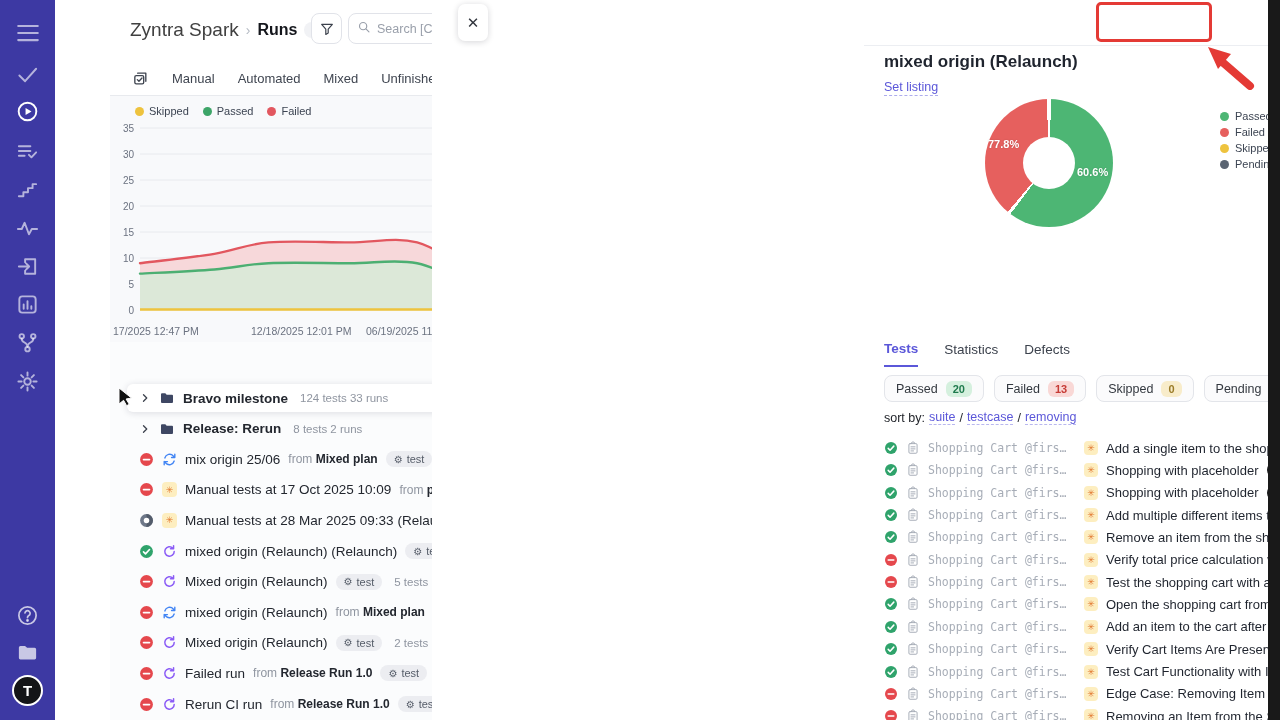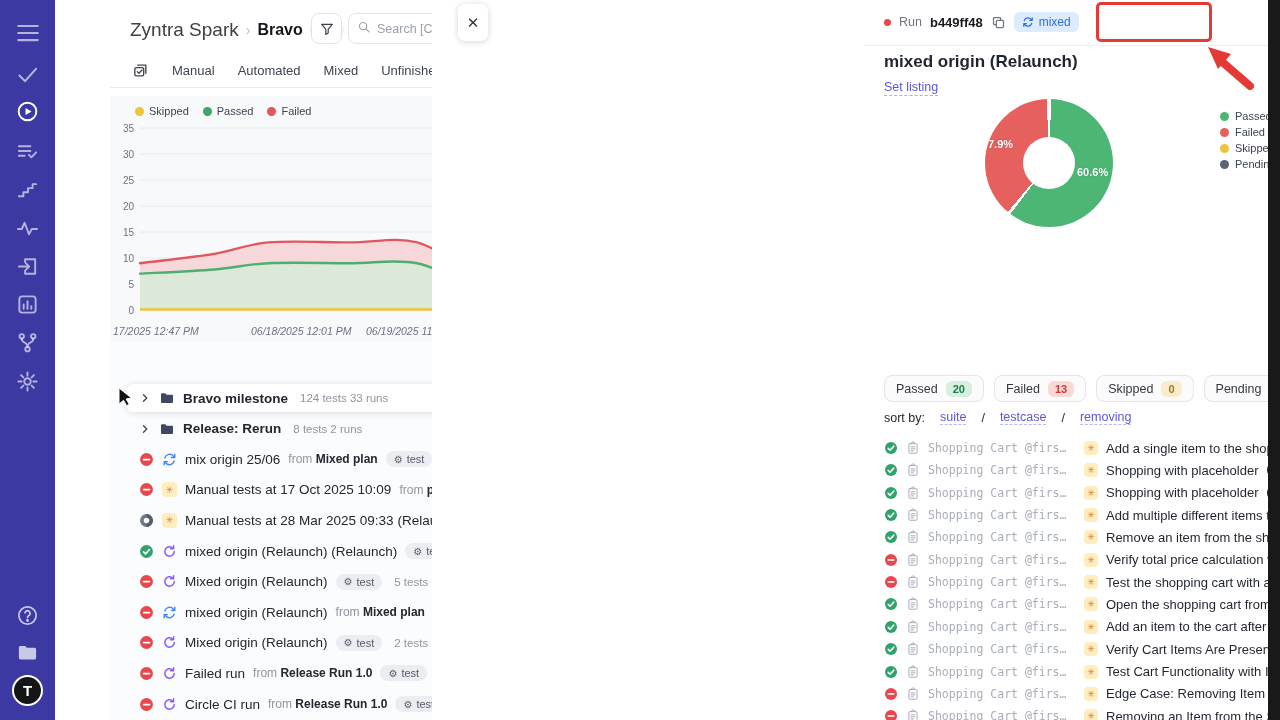--- a/index.html
+++ b/index.html
@@ -24,30 +24,30 @@
   #filter-btn { left:256px; top:13px; width:31px; height:31px; border:1px solid #e1e3e9;
     border-radius:8px; display:flex; align-items:center; justify-content:center; background:#fff; cursor:pointer; }
   #left-search { left:293px; top:13px; width:135px; height:31px; border:1px solid #e1e3e9;
     border-radius:8px; background:#fff; display:flex; align-items:center; gap:6px; padding:0 8px; overflow:hidden; }
   #left-search input { border:none; outline:none; width:100px; font-size:12.5px; color:#333;
     font-family:"Liberation Sans",sans-serif; background:transparent; }
   #left-search input::placeholder { color:#9aa0ab; }
   #panel-close { left:403px; top:4px; width:30px; height:37px; background:#fff; border-radius:7px;
     box-shadow:0 1px 6px rgba(20,20,40,.18); display:flex; align-items:center; justify-content:center;
     font-size:15px; color:#31353d; cursor:pointer; z-index:6; }
-  #tabbar { left:55px; top:54px; width:377px; height:34px; border-bottom:1px solid #e8eaee;
+  #tabbar { left:55px; top:62px; width:377px; height:34px; border-bottom:1px solid #e8eaee;
     display:flex; align-items:center; gap:23px; padding-left:22px; }
   .ltab { color:#3f4550; font-size:13px; font-weight:500; cursor:pointer; white-space:nowrap; }
   #chart-zone { left:55px; top:96px; width:377px; height:246px; background:#f8f9fb; }
   #chart-legend { left:80px; top:105px; gap:14px; }
   .lg-item { display:flex; align-items:center; gap:5px; }
   .lg-dot { width:9px; height:9px; border-radius:50%; }
   .lg-label { font-size:11px; color:#3c4452; }
   #run-chart { left:57px; top:120px; }
-  .xlab { position:absolute; top:325px; font-size:10.5px; color:#6b7280; white-space:nowrap;font-style:italic; }
+  .xlab { position:absolute; top:325px; font-size:10.5px; color:#6b7280; white-space:nowrap; }
   #runs-zone { left:55px; top:342px; width:377px; height:378px; background:#fbfcfd; }
   #hover-card { left:72px; top:384px; width:360px; height:28px; background:#fff;
     border-radius:6px 0 0 6px; box-shadow:0 1px 7px rgba(25,30,60,.14); }
   .run-row { position:absolute; left:84px; height:26px; display:flex; align-items:center; gap:8px;
     white-space:nowrap; cursor:pointer; }
   .run-name { color:#23272f; font-size:13.5px; }
   .run-name.folder { font-weight:600; font-size:13.5px; }
   .run-meta { color:#8f95a0; font-size:11.5px; margin-left:4px; }
   .run-from { color:#8f95a0; font-size:12px; }
   .run-plan { color:#23272f; font-size:12px; font-weight:700; }
@@ -80,21 +80,21 @@
   .dtab.active { color:#5b57d9; font-weight:600; border-bottom:2.5px solid #5b57d9; }
   #filter-row { left:452px; top:375px; gap:10px; }
   .chip { height:27px; border:1px solid #e3e5ea; background:#fbfbfc; border-radius:8px;
     display:flex; align-items:center; gap:8px; padding:0 11px; font-size:12.5px; color:#33383f;
     cursor:pointer; white-space:nowrap; }
   .chip-badge { border-radius:6px; font-size:11px; font-weight:600; padding:2px 7px; }
   .cb-green { background:#d5f0de; color:#1f7a4d; }
   .cb-red { background:#f9d8d6; color:#c63b36; }
   .cb-yellow { background:#f8ecca; color:#9a7b27; }
   .cb-gray { background:#ebebee; color:#6b7280; }
-  #sort-row { left:452px; top:410px; gap:15px; font-size:12.5px; color:#1d2026; }
+  #sort-row { left:452px; top:410px; gap:4px; font-size:12.5px; color:#1d2026; }
   .sort-link { color:#5b57d9; border-bottom:1px dashed #b9b8ef; cursor:pointer; }
   #tests-list { left:452px; top:434px; width:810px; height:286px; overflow:hidden; }
   .test-row { position:absolute; left:0; height:22px; display:flex; align-items:center; gap:8px; white-space:nowrap; cursor:pointer;}
   .t-suite { width:148px; overflow:hidden; font-family:"DejaVu Sans Mono",monospace; font-size:11.5px;
     color:#a7adb7; flex:none; }
   .t-title { font-size:13px; color:#1f242e; }
   .t-avatar { width:16px; height:16px; border-radius:50%; background:#17181a; color:#fff; font-size:9px;
     font-weight:700; display:flex; align-items:center; justify-content:center; flex:none; }
   #dark-strip { left:1268px; top:0; width:12px; height:720px; background:#191919; }
 
@@ -181,21 +181,21 @@
       </div>
       <div class="sb-icon" style="top:675px">
         <div style="width:31px;height:31px;border-radius:50%;background:#141517;border:2px solid #fff;color:#fff;font-weight:700;font-size:15px;display:flex;align-items:center;justify-content:center;">T</div>
       </div>
     </nav>
 
   <section class="abs" id="left-panel">
     <div class="abs flex" id="breadcrumb" style="position:absolute;">
       <span class="bc-app">Zyntra Spark</span>
       <span class="bc-sep">›</span>
-      <span class="bc-page">Bravo</span>
+      <span class="bc-page">Runs</span>
       <span class="bc-count">227</span>
     </div>
     <div class="abs" id="filter-btn">
         <svg width="16" height="16" viewBox="0 0 24 24" fill="none" stroke="#3c424d" stroke-width="1.8" stroke-linecap="round" stroke-linejoin="round" style="">
           <path d="M4 5h16l-6.2 7.2V18l-3.6 2.2v-8z"></path>
         </svg>
       </div>
     <div class="abs" id="left-search">
       <span id="ls-icon"><svg width="14" height="14" viewBox="0 0 24 24" fill="none" stroke="#9aa0ab" stroke-width="2" stroke-linecap="round" stroke-linejoin="round" style="">
             <circle cx="10.5" cy="10.5" r="6.2"></circle>
@@ -251,21 +251,21 @@
         <line x1="28" y1="8" x2="366" y2="8" stroke="#e8eaee" stroke-width="1"></line>
         <text x="22" y="11.5" text-anchor="end" font-size="10" fill="#6b7280" font-family="Liberation Sans,sans-serif">35</text>
         <path d="M28,143.2C40.39333333333333,141.64 80.95333333333333,137.30666666666667 102.36,133.84C123.76666666666667,130.37333333333333 133.90666666666667,124.30666666666666 156.44,122.39999999999999C178.97333333333333,120.49333333333333 212.77333333333334,122.39999999999999 237.56,122.39999999999999C262.3466666666667,122.39999999999999 283.75333333333333,116.76666666666665 305.15999999999997,122.39999999999999C326.5666666666666,128.03333333333333 355.86,150.56666666666666 366,156.2 L366,190 L28,190 Z" fill="#f7d8da"></path>
         <path d="M28,153.6C40.39333333333333,152.90666666666667 80.95333333333333,151.17333333333335 102.36,149.44C123.76666666666667,147.70666666666665 133.90666666666667,144.23999999999998 156.44,143.2C178.97333333333333,142.16 212.77333333333334,143.2 237.56,143.2C262.3466666666667,143.2 283.75333333333333,138.86666666666665 305.15999999999997,143.2C326.5666666666666,147.53333333333333 355.86,164.86666666666665 366,169.2 L366,190 L28,190 Z" fill="#dce8d8"></path>
         <path d="M28,143.2C40.39333333333333,141.64 80.95333333333333,137.30666666666667 102.36,133.84C123.76666666666667,130.37333333333333 133.90666666666667,124.30666666666666 156.44,122.39999999999999C178.97333333333333,120.49333333333333 212.77333333333334,122.39999999999999 237.56,122.39999999999999C262.3466666666667,122.39999999999999 283.75333333333333,116.76666666666665 305.15999999999997,122.39999999999999C326.5666666666666,128.03333333333333 355.86,150.56666666666666 366,156.2" fill="none" stroke="#e2575f" stroke-width="2.4" stroke-linecap="round"></path>
         <path d="M28,153.6C40.39333333333333,152.90666666666667 80.95333333333333,151.17333333333335 102.36,149.44C123.76666666666667,147.70666666666665 133.90666666666667,144.23999999999998 156.44,143.2C178.97333333333333,142.16 212.77333333333334,143.2 237.56,143.2C262.3466666666667,143.2 283.75333333333333,138.86666666666665 305.15999999999997,143.2C326.5666666666666,147.53333333333333 355.86,164.86666666666665 366,169.2" fill="none" stroke="#4caf72" stroke-width="2.4" stroke-linecap="round"></path>
         <line x1="28" y1="189.5" x2="366" y2="189.5" stroke="#eec33e" stroke-width="2.4"></line>
       </svg>
     <div id="x-labels">
         <span class="xlab" style="left:58px">17/2025 12:47 PM</span>
-        <span class="xlab" style="left:196px">06/18/2025 12:01 PM</span>
+        <span class="xlab" style="left:196px">12/18/2025 12:01 PM</span>
         <span class="xlab" style="left:311px">06/19/2025 11:56 AM</span>
       </div>
     <div class="abs" id="runs-zone"></div>
     <div class="abs" id="hover-card"></div>
     <div id="runs-list">
         <div class="run-row" style="top:385px">
           <span style="display:flex;">
             <svg width="12" height="12" viewBox="0 0 24 24" fill="none" stroke="#3c424d" stroke-width="2.6" stroke-linecap="round" stroke-linejoin="round" style="">
               <path d="M9 5.5l6.5 6.5L9 18.5"></path>
             </svg>
@@ -430,81 +430,66 @@
               <circle cx="12" cy="12" r="10.3" fill="#e5484d" stroke="none"></circle>
               <path d="M7.3 12h9.4" stroke="#fff" stroke-width="2.8"></path>
             </svg>
           </span>
           <span style="display:flex;">
             <svg width="15" height="15" viewBox="0 0 24 24" fill="none" stroke="#8b5cf6" stroke-width="2.4" stroke-linecap="round" stroke-linejoin="round" style="">
               <path d="M19.5 12a7.5 7.5 0 1 1-2.3-5.4"></path>
               <path d="M18.5 2.8v4.9h-4.9"></path>
             </svg>
           </span>
-          <span class="run-name">Circle CI run</span>
+          <span class="run-name">Rerun CI run</span>
           <span class="run-from">from <span class="run-plan">Release Run 1.0</span></span>
           <span class="pill-test"><span style="font-size:10px;">⚙</span>test</span>
           <span class="run-meta">13 tests</span>
         </div>
       </div>
     <svg class="abs" id="cursor-icon" width="17" height="19" viewBox="0 0 17 19">
       <path d="M2 1l12.5 10-5.4 1 3.2 5.3-2.7 1.4-3-5.4L2 17z" fill="#111" stroke="#fff" stroke-width="1"></path>
     </svg>
   </section>
 
   <section class="abs" id="right-panel">
-    <div class="abs flex" id="run-head">
-      <span class="red-dot"></span>
-      <span class="run-lbl">Run</span>
-      <span class="run-id">b449ff48</span>
-      <span id="copy-icon-slot" style="display:flex;">
-          <svg width="15" height="15" viewBox="0 0 24 24" fill="none" stroke="#6f7582" stroke-width="2" stroke-linecap="round" stroke-linejoin="round" style="">
-            <rect x="8.5" y="8.5" width="11.5" height="11.5" rx="2"></rect>
-            <path d="M15.5 8.5v-3a1.5 1.5 0 0 0-1.5-1.5H5.5A1.5 1.5 0 0 0 4 5.5V14a1.5 1.5 0 0 0 1.5 1.5h3"></path>
-          </svg>
-        </span>
-      <span class="badge-mixed">
-        <span id="mixed-icon-slot" style="display:flex;">
-            <svg width="12" height="12" viewBox="0 0 24 24" fill="none" stroke="#2e6fd8" stroke-width="2.4" stroke-linecap="round" stroke-linejoin="round" style="">
-              <path d="M4.5 9.5a8 8 0 0 1 13.6-3.2l2.4 2.4M20.5 3.5v5.2h-5.2"></path>
-              <path d="M19.5 14.5a8 8 0 0 1-13.6 3.2l-2.4-2.4M3.5 20.5v-5.2h5.2"></path>
-            </svg>
-          </span>
-        <span>mixed</span>
-      </span>
-    </div>
 
     <div class="abs" id="rp-divider"></div>
 
     <h1 class="abs" id="run-title">mixed origin (Relaunch)</h1>
     <span class="abs" id="set-labels">Set listing</span>
 
     <div class="abs" id="donut" style="background: conic-gradient(rgb(255, 255, 255) 0deg, rgb(255, 255, 255) 2deg, rgb(77, 182, 116) 2deg, rgb(77, 182, 116) 217.16deg, rgb(255, 255, 255) 217.16deg, rgb(255, 255, 255) 220.16deg, rgb(230, 96, 94) 220.16deg, rgb(230, 96, 94) 358deg, rgb(255, 255, 255) 358deg, rgb(255, 255, 255) 360deg);"></div>
     <div class="abs" id="donut-hole"></div>
     <span class="donut-lab" style="left:645px; top:166px;">60.6%</span>
-    <span class="donut-lab" style="left:556px; top:138px;">7.9%</span>
+    <span class="donut-lab" style="left:556px; top:138px;">77.8%</span>
     <div class="abs" id="donut-legend">
         <div class="dlg-item">
           <span class="dlg-dot" style="background:#4db674"></span>
           <span class="dlg-label">Passed</span>
         </div>
         <div class="dlg-item">
           <span class="dlg-dot" style="background:#e6605e"></span>
           <span class="dlg-label">Failed</span>
         </div>
         <div class="dlg-item">
           <span class="dlg-dot" style="background:#eec33e"></span>
           <span class="dlg-label">Skipped</span>
         </div>
         <div class="dlg-item">
           <span class="dlg-dot" style="background:#5a6472"></span>
           <span class="dlg-label">Pending</span>
         </div>
       </div>
 
+    <div class="abs flex" id="detail-tabs">
+        <span class="dtab active">Tests</span>
+        <span class="dtab">Statistics</span>
+        <span class="dtab">Defects</span>
+      </div>
     <div class="abs flex" id="filter-row">
         <span class="chip">
           <span>Passed</span>
           <span class="chip-badge cb-green">20</span>
         </span>
         <span class="chip">
           <span>Failed</span>
           <span class="chip-badge cb-red">13</span>
         </span>
         <span class="chip">

